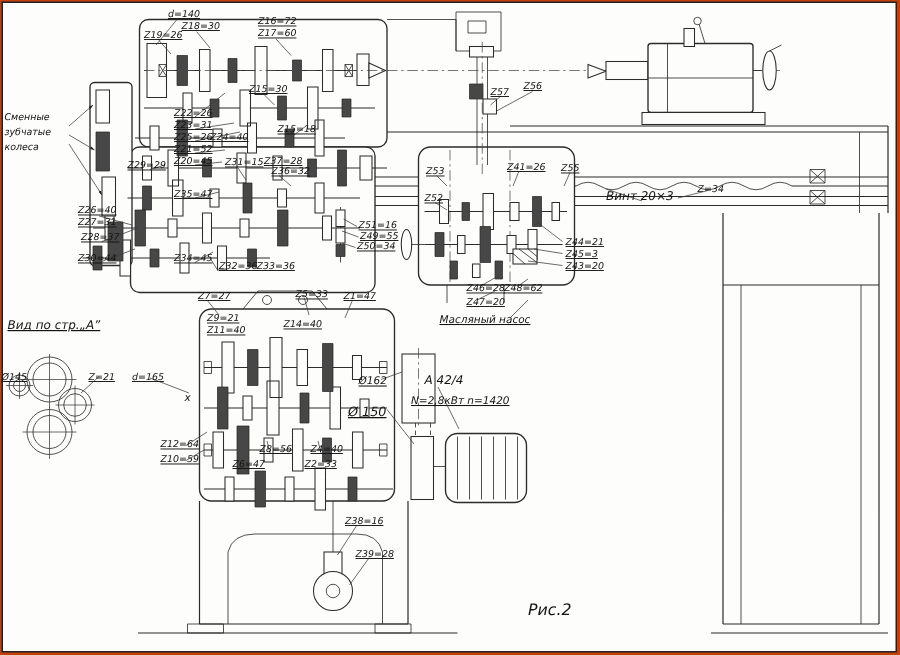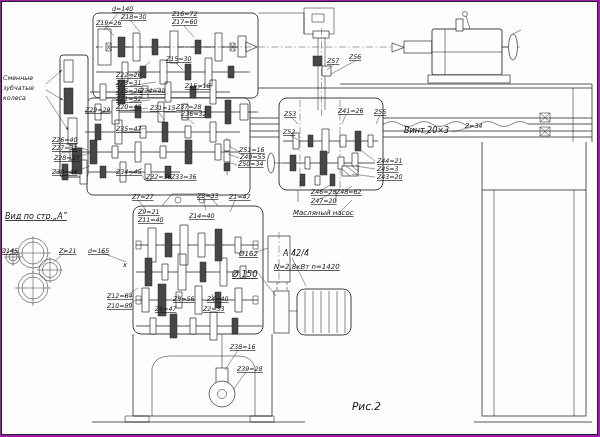--- a/index.html
+++ b/index.html
@@ -1,16 +1,16 @@
 <!DOCTYPE html>
 <html><head>
 <meta charset="utf-8">
 <style>
   html,body{margin:0;padding:0;background:#ffffff;width:600px;height:437px;overflow:hidden}
-  .sheet{width:600px;height:437px;background:#a21caf;position:relative}
+  .sheet{width:600px;height:437px;background:#c2410c;position:relative}
   svg{display:block}
   .ln{fill:none;stroke:#2b2b2b;stroke-width:.8}
   .thin{fill:none;stroke:#2b2b2b;stroke-width:.55}
   .ld{fill:none;stroke:#3a3a3a;stroke-width:.5}
   .cl{fill:none;stroke:#4a4a4a;stroke-width:.5;stroke-dasharray:7 2.5 1.5 2.5}
   .dsh{fill:none;stroke:#3a3a3a;stroke-width:.6;stroke-dasharray:3 2}
   .box{fill:#fdfdfb;stroke:#2b2b2b;stroke-width:.9}
   .gl{fill:#fdfdfb;stroke:#2b2b2b;stroke-width:.7}
   .gd{fill:#474747;stroke:#2b2b2b;stroke-width:.5}
   .lbl{font-family:"DejaVu Sans",sans-serif;font-style:italic;font-size:6.3px;fill:#141414}

